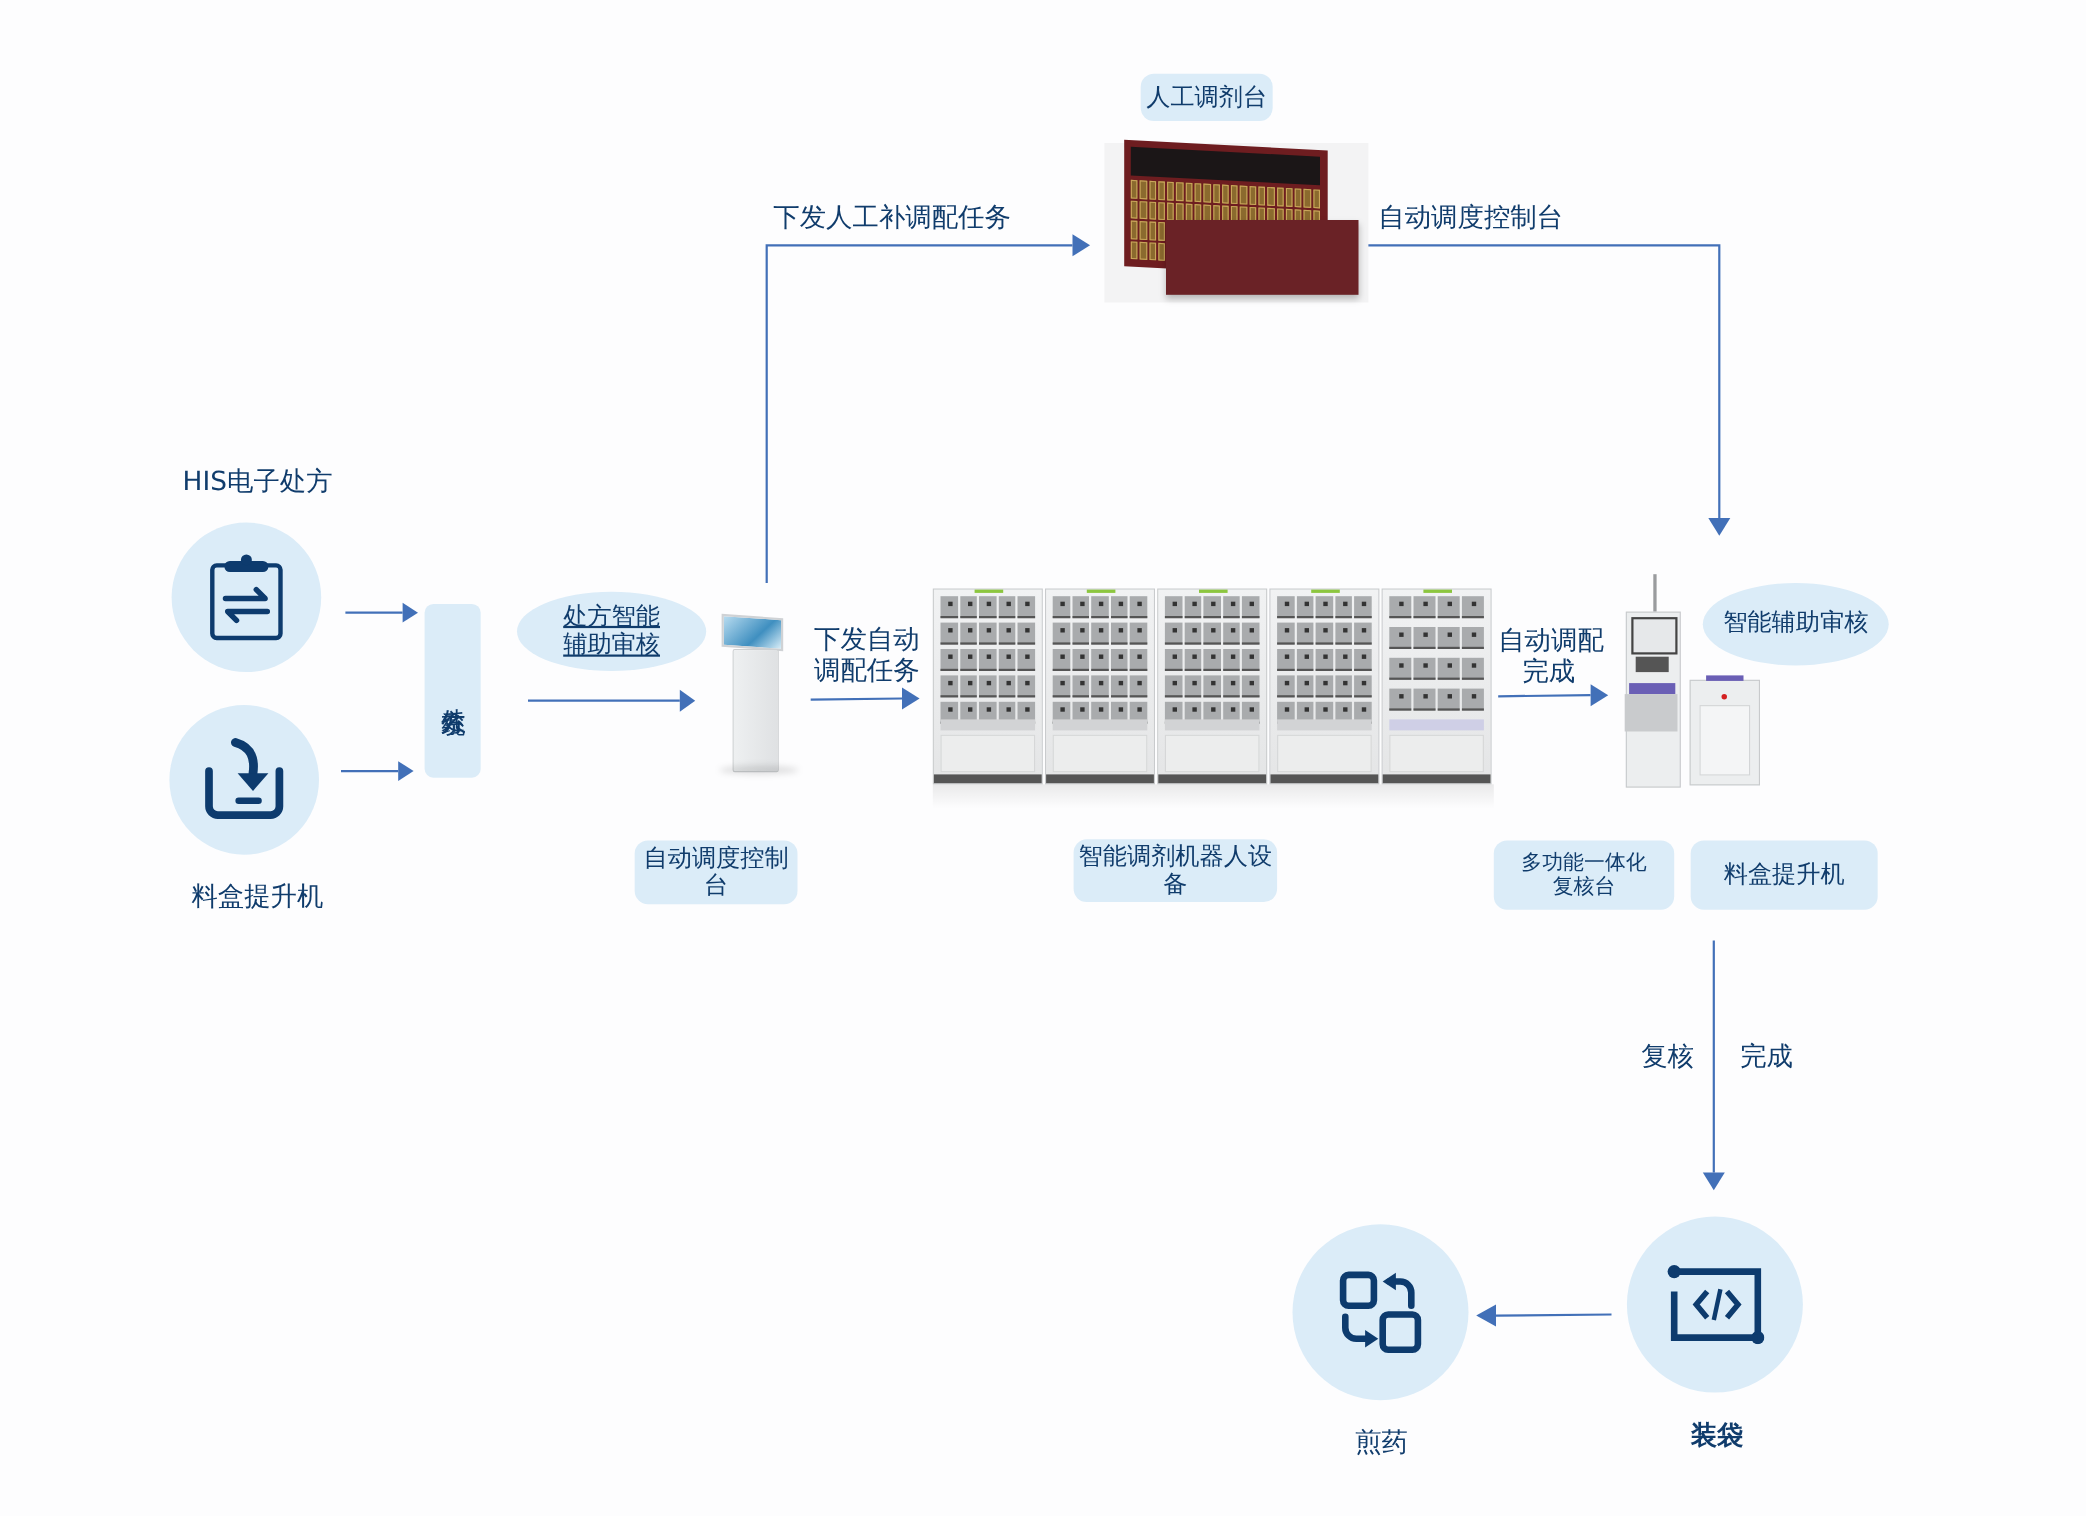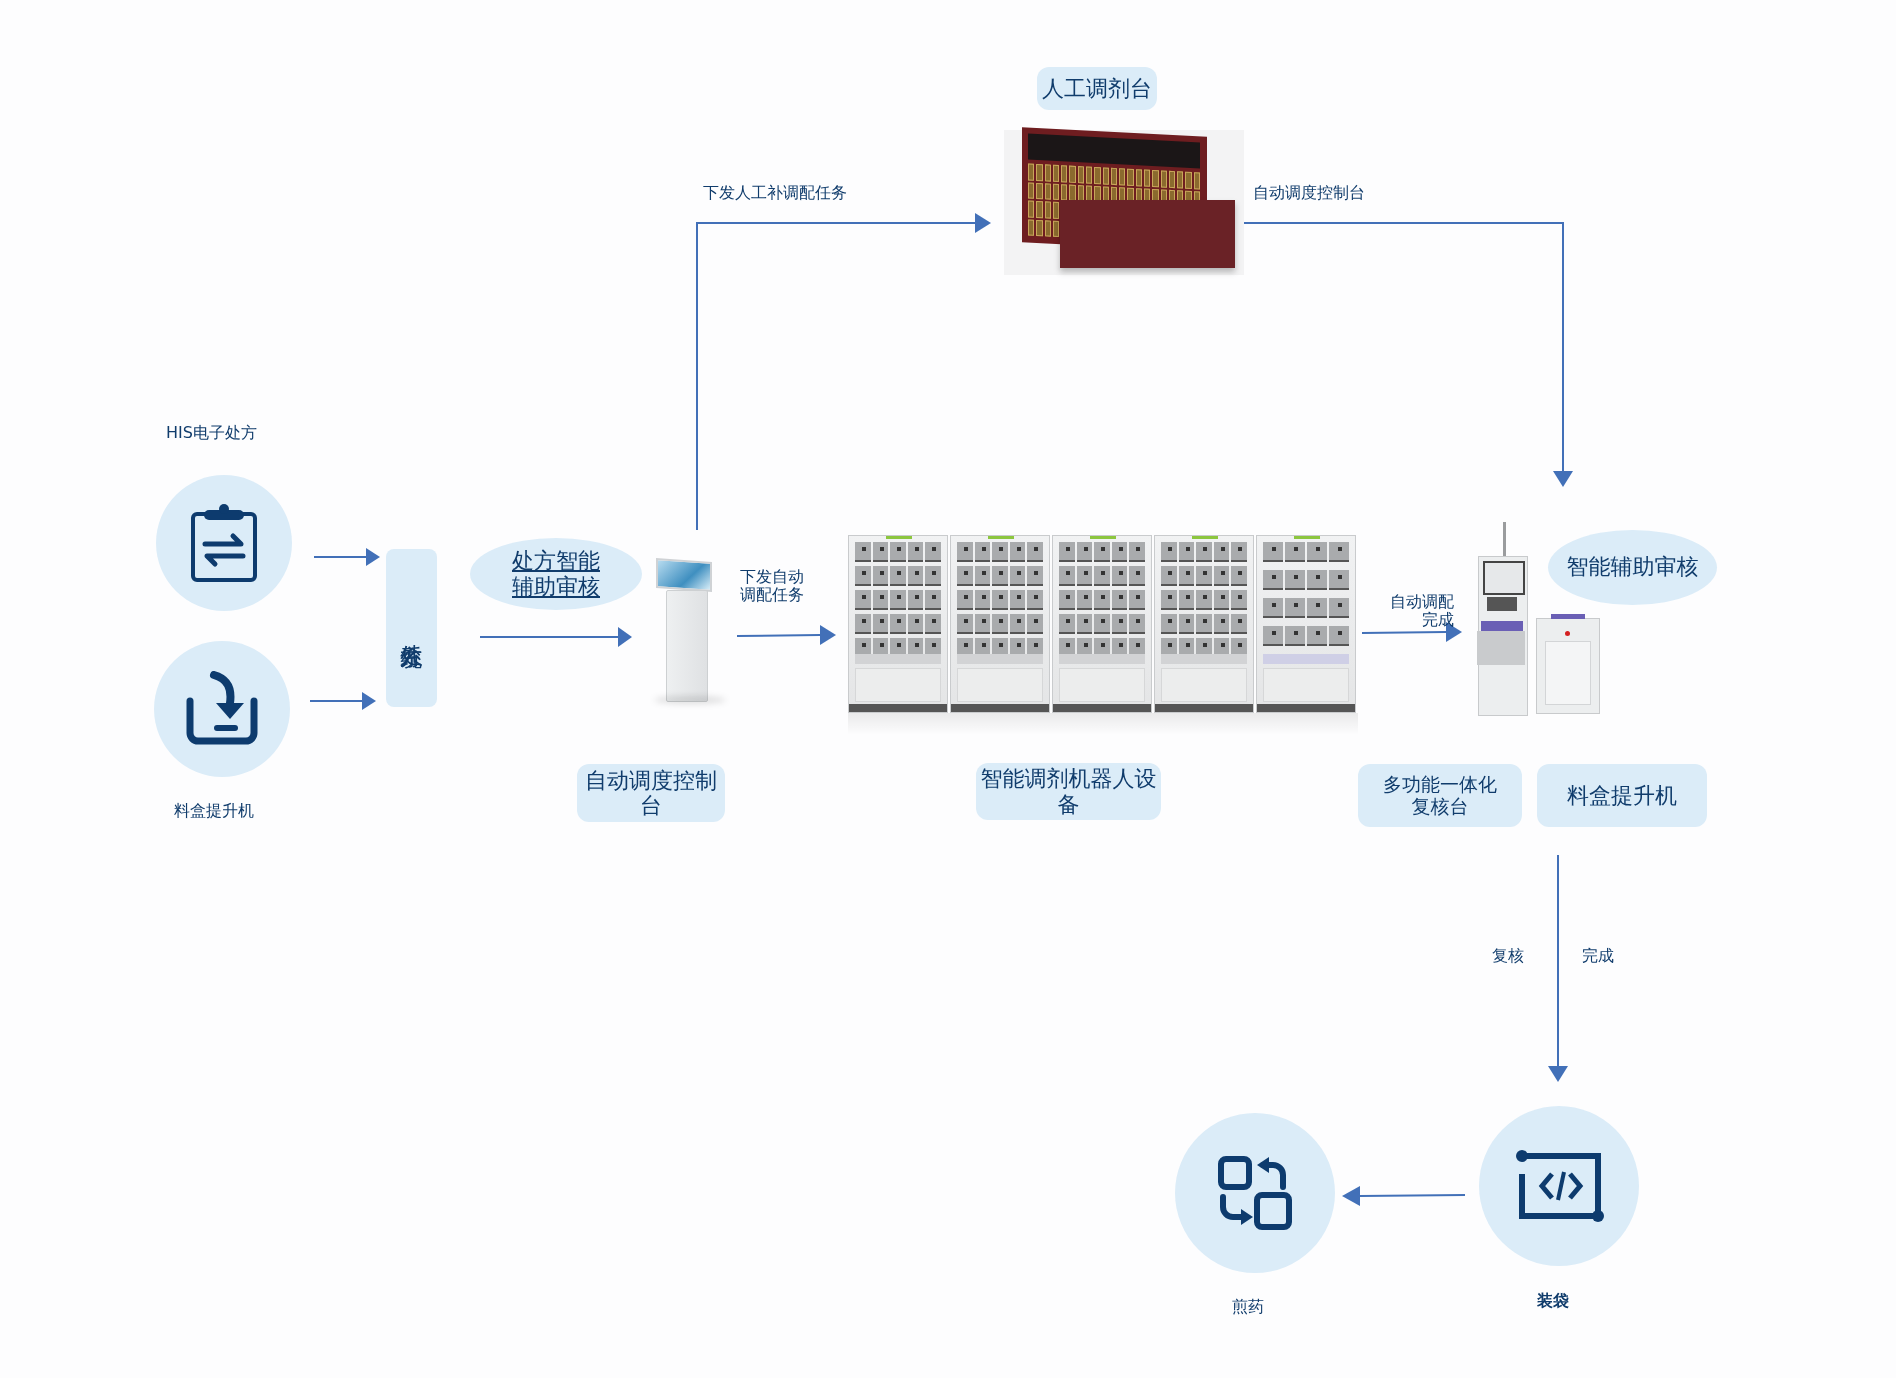--- a/index.html
+++ b/index.html
@@ -1,20 +1,20 @@
 <!DOCTYPE html>
 <html><head>
 <meta charset="utf-8">
 <style>
   html, body { margin:0; padding:0; }
   body { width:1896px; height:1378px; background:#fdfdfe; position:relative; overflow:hidden;
          font-family:"DejaVu Sans","Liberation Sans",sans-serif; color:#0f3566; }
   .abs { position:absolute; }
-  .txt { position:absolute; font-size:16px; color:#103c6c; white-space:nowrap; line-height:1.15; }
-  .txt.c { text-align:right;margin-top:24px; }
+  .txt { position:absolute; font-size:24px; color:#103c6c; white-space:nowrap; line-height:1.15; }
+  .txt.c { text-align:center; }
   .box { position:absolute; background:#dbecf8; border-radius:12px; display:flex; align-items:center;
          justify-content:center; text-align:center; font-size:22px; color:#103c6c; line-height:1.15; }
   .ellipse { position:absolute; background:#dbecf8; border-radius:50%; display:flex; align-items:center;
              justify-content:center; text-align:center; font-size:22px; color:#103c6c; line-height:1.2; }
   .circle { position:absolute; background:#dbecf8; border-radius:50%; display:flex; align-items:center; justify-content:center; }
   svg.lines { position:absolute; left:0; top:0; }
   .vert { writing-mode:vertical-rl; letter-spacing:1px; }
 
   
   .cab-wrap { position:absolute; }

